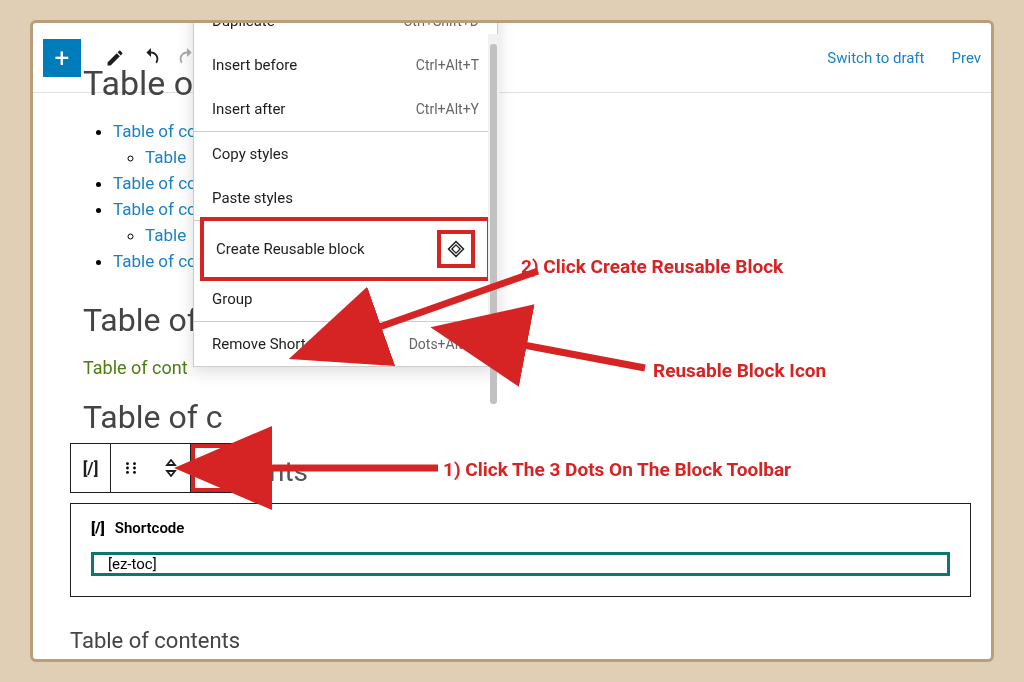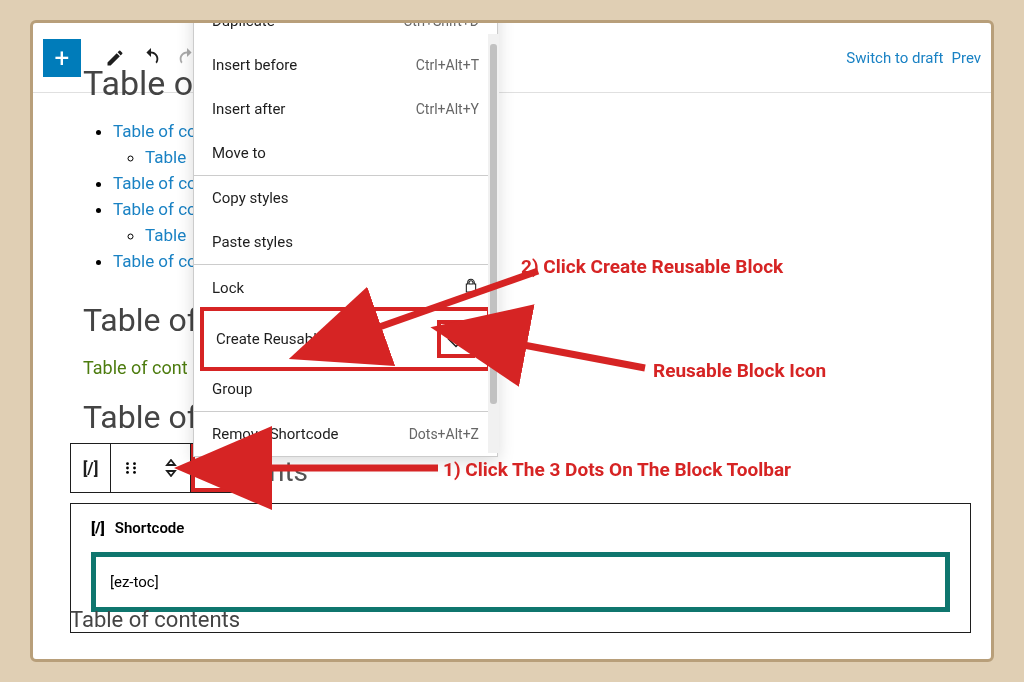--- a/index.html
+++ b/index.html
@@ -48,21 +48,21 @@
     display: flex;
     align-items: center;
     justify-content: center;
     color: #1e1e1e;
     cursor: pointer;
   }
   .tool-icon.disabled { color: #aaa; cursor: default; }
   .topbar-right {
     margin-left: auto;
     display: flex;
-    gap: 8px;
+    gap: 27px;
     align-items: center;
   }
   .link { color: #1a82c4; font-size: 15px; cursor: pointer; }
 
   .content {
     position: absolute;
     top: 60px;
     left: 50px;
     right: 20px;
     bottom: 0;
@@ -157,27 +157,27 @@
     left: 37px;
     top: 480px;
     right: 20px;
     border: 1px solid #1e1e1e;
     padding: 15px 20px 20px;
     background: #fff;
   }
   .sc-head { display: flex; align-items: center; gap: 10px; font-weight: 600; font-size: 15px; margin-bottom: 15px;}
   .sc-input {
     width: 100%;
-    border: 5px solid #0f766e;
-    padding: 16px 14px;
+    border: 3px solid #0f766e;
+    padding: 0 14px;
     font-size: 15px;
     font-family: inherit;
   }
 
-  .toc-below { position: absolute; left: 37px; top: 584px; font-size: 22px; color: #444; }
+  .toc-below { position: absolute; left: 37px; top: 605px; font-size: 22px; color: #444; }
 
   
   .callout {
     position: absolute;
     color: #d62424;
     font-weight: 700;
     font-size: 19px;
   }
   .arrow-svg { position: absolute; overflow: visible; pointer-events: none; }
 </style>
@@ -269,39 +269,28 @@
       <span class="dd-shortcut">Ctrl+Shift+D</span>
     </div>
     <div class="dd-item">
       <span>Insert before</span>
       <span class="dd-shortcut">Ctrl+Alt+T</span>
     </div>
     <div class="dd-item">
       <span>Insert after</span>
       <span class="dd-shortcut">Ctrl+Alt+Y</span>
     </div>
-    <div class="dd-item">
-      <span>Move to</span>
-    </div>
     <div class="dd-divider"></div>
     <div class="dd-item">
       <span>Copy styles</span>
     </div>
     <div class="dd-item">
       <span>Paste styles</span>
     </div>
     <div class="dd-divider"></div>
-    <div class="dd-item">
-      <span>Lock</span>
-      <span>
-        <svg width="16" height="16" viewBox="0 0 24 24">
-            <path d="M17 9V7a5 5 0 10-10 0v2H5v12h14V9h-2zm-8 0V7a3 3 0 116 0v2H9z" fill="none" stroke="#1e1e1e" stroke-width="1.6"></path>
-          </svg>
-      </span>
-    </div>
     <div class="dd-item dd-hl" style="justify-content:flex-start;">
       <span>Create Reusable block</span>
       <span style="flex:1"></span>
       <span class="icon-box">
         <svg width="20" height="20" viewBox="0 0 24 24">
             <path d="M12 3l9 9-9 9-9-9 9-9z" fill="none" stroke="#1e1e1e" stroke-width="1.8"></path>
             <path d="M12 7l5 5-5 5-5-5 5-5z" fill="none" stroke="#1e1e1e" stroke-width="1.5"></path>
           </svg>
       </span>
     </div>

